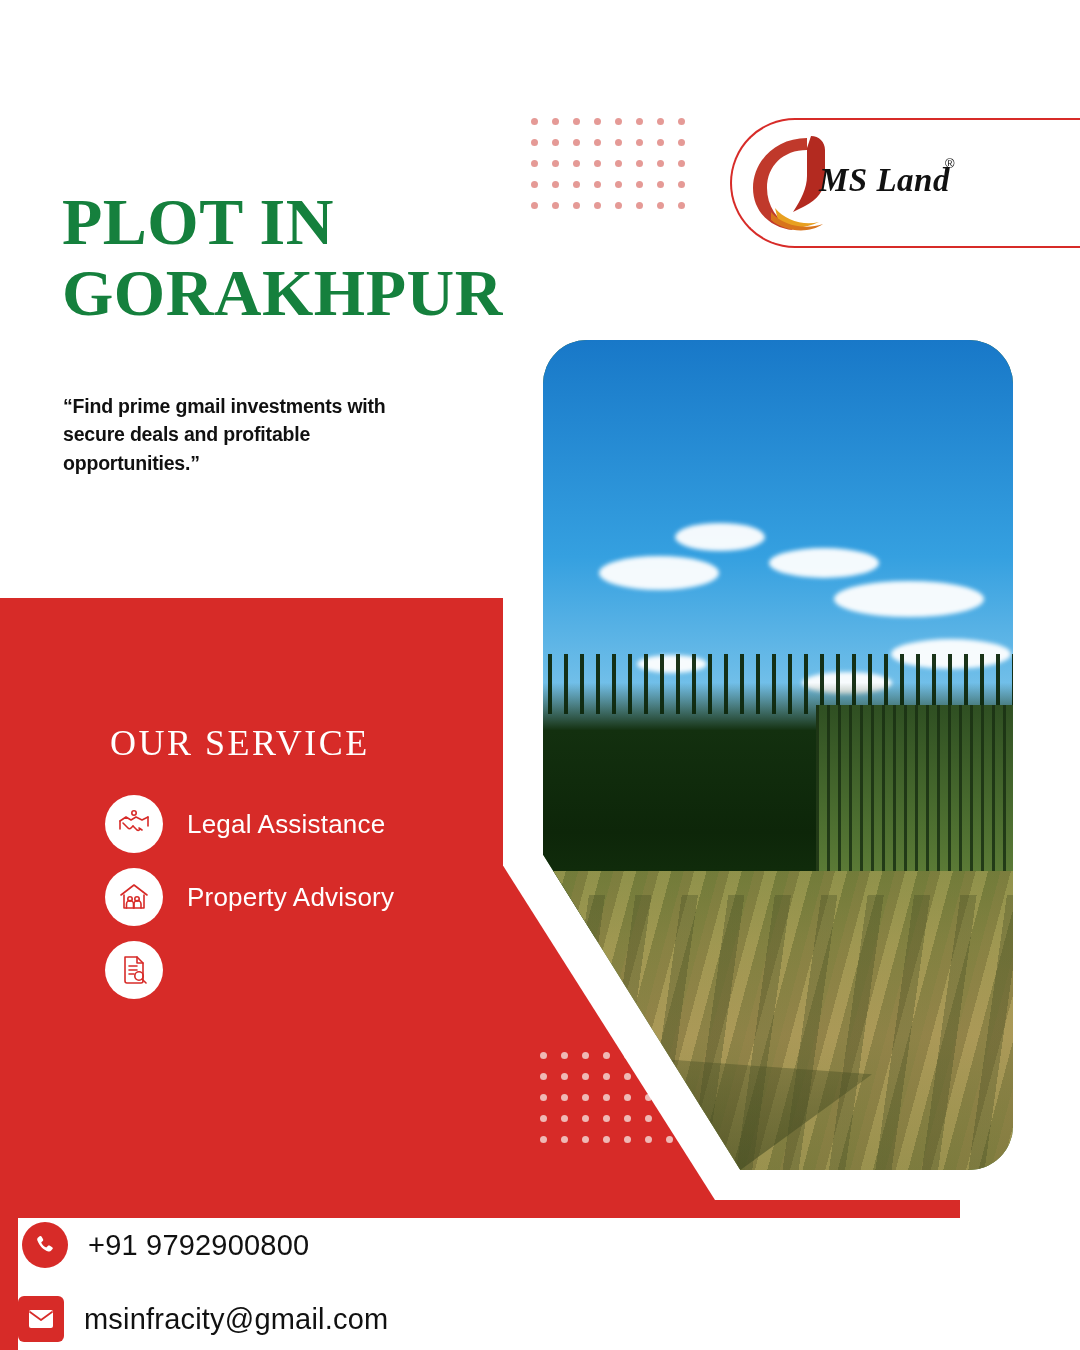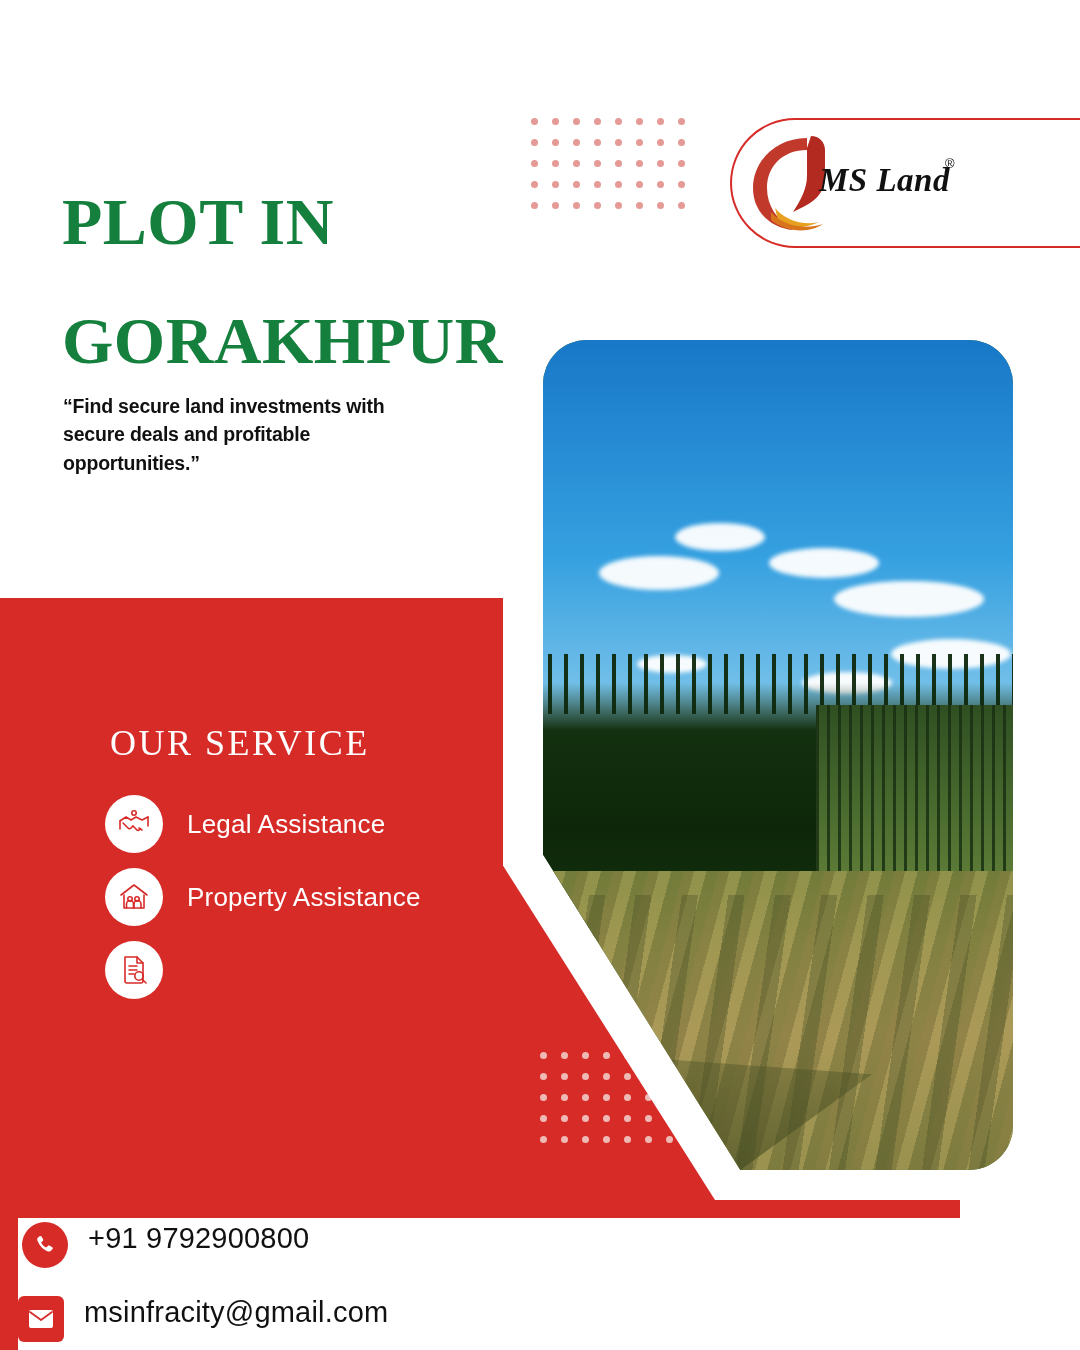--- a/index.html
+++ b/index.html
@@ -92,21 +92,21 @@
     position:absolute;
     left:62px; top:186px;
     width:520px;
     font-family:"Liberation Serif", serif;
     font-weight:700;
     font-size:66px;
     line-height:1.08;
     color:#15803d;
     letter-spacing:0.5px;
   }
-  .headline .l2 { display:block;margin-top:48px; }
+  .headline .l2 { display:block; }
 
   .tagline {
     position:absolute;
     left:63px; top:392px;
     width:360px;
     font-size:19.5px;
     font-weight:700;
     line-height:1.45;
     color:#111111;
     letter-spacing:-0.2px;
@@ -263,20 +263,21 @@
     font-size:26px;
     color:#ffffff;
     letter-spacing:0.2px;
     white-space:nowrap;
   }
 
   
   .contact {
     position:absolute;
     display:flex;
+    align-items:center;
   }
   .contact-ico {
     width:46px; height:46px;
     border-radius:50%;
     background:#d72b28;
     display:flex; align-items:center; justify-content:center;
     flex:none;
   }
   .contact-ico.mail { border-radius:6px; }
   .contact-text {
@@ -396,21 +397,21 @@
     </svg>
     <div class="logo-text">MS Land</div>
     <div class="logo-reg">®</div>
   </div>
 
   <div class="headline">
     <span>PLOT IN</span>
     <span class="l2">GORAKHPUR</span>
   </div>
 
-  <div class="tagline">“Find secure land investments with secure deals and profitable opportunities.”</div>
+  <div class="tagline">“Find prime gmail investments with secure deals and profitable opportunities.”</div>
 
   <div class="photo-frame"></div>
   <div class="photo">
     <div class="ph-sky"></div>
     <div class="cloud" style="left:12%; top:26%; width:120px; height:34px;"></div>
     <div class="cloud" style="left:28%; top:22%; width:90px; height:28px;"></div>
     <div class="cloud" style="left:48%; top:25%; width:110px; height:30px;"></div>
     <div class="cloud" style="left:62%; top:29%; width:150px; height:36px;"></div>
     <div class="cloud" style="left:74%; top:36%; width:120px; height:30px;"></div>
     <div class="cloud" style="left:55%; top:40%; width:90px; height:22px;"></div>
@@ -444,21 +445,21 @@
       <div class="svc-icon">
         <svg width="34" height="34" viewBox="0 0 34 34" fill="none" stroke="#d72b28" stroke-width="1.6" stroke-linecap="round" stroke-linejoin="round">
           <path d="M4 15 L17 5 L30 15"></path>
           <path d="M7 15 L7 28 L27 28 L27 15"></path>
           <circle cx="13" cy="19" r="2.2"></circle>
           <circle cx="20" cy="19" r="2.2"></circle>
           <path d="M9.5 28 v-4 a3.5 3.5 0 0 1 7 0 v4"></path>
           <path d="M17 28 v-4 a3.5 3.5 0 0 1 7 0 v4"></path>
         </svg>
       </div>
-      <div class="svc-label">Property Assistance</div>
+      <div class="svc-label">Property Advisory</div>
     </div>
 
     <div class="svc-item">
       <div class="svc-icon">
         <svg width="34" height="34" viewBox="0 0 34 34" fill="none" stroke="#d72b28" stroke-width="1.6" stroke-linecap="round" stroke-linejoin="round">
           <path d="M8 4 h12 l6 6 v18 a2 2 0 0 1 -2 2 H10 a2 2 0 0 1 -2 -2 Z"></path>
           <path d="M20 4 v6 h6"></path>
           <path d="M12 13 h8 M12 17 h8 M12 21 h5"></path>
           <circle cx="22" cy="23" r="4.2" stroke="#d72b28"></circle>
           <path d="M25.2 26.2 L29 30"></path>

